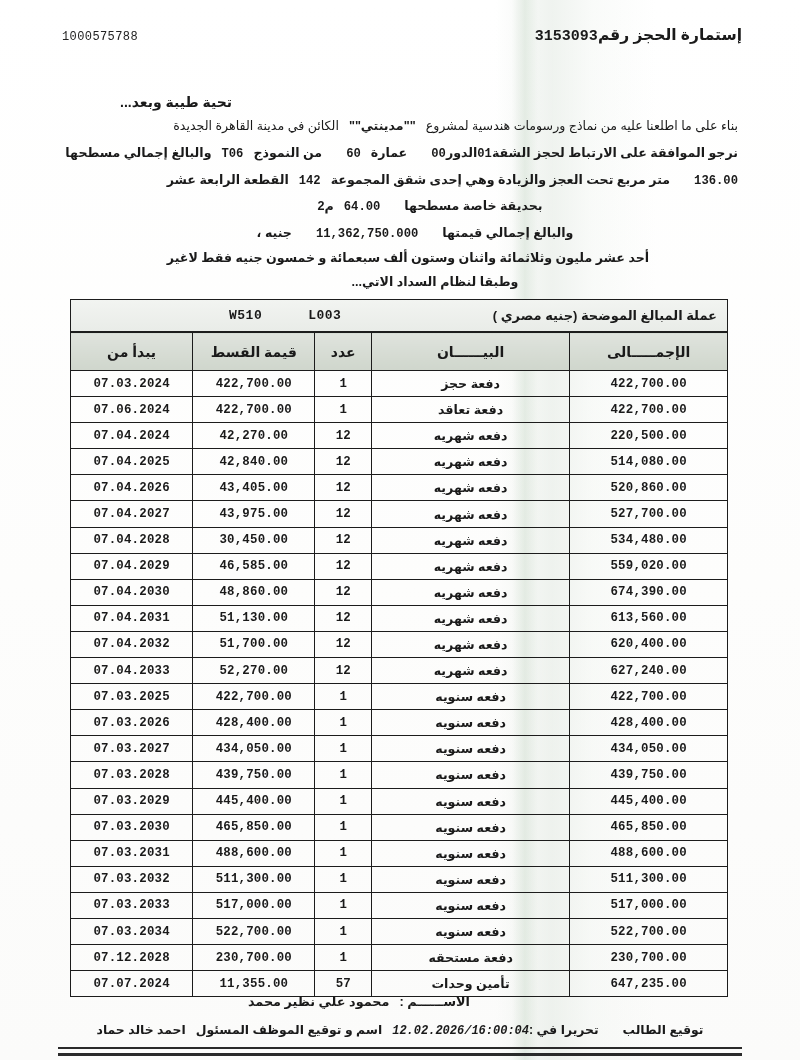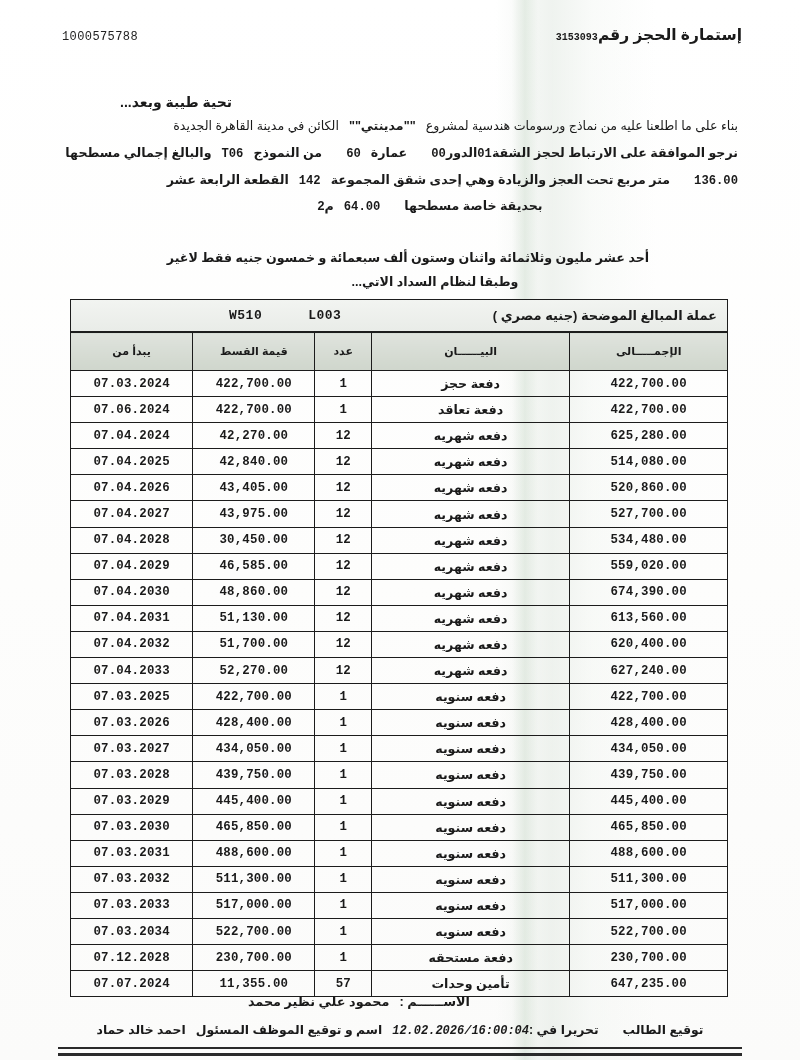--- a/index.html
+++ b/index.html
@@ -52,21 +52,21 @@
     display: flex;
     align-items: baseline;
     padding: 0 58px 0 62px;
   }
   .doc-title {
     font-weight: bold;
     font-size: 15.5px;
     letter-spacing: 0.5px;
     white-space: nowrap;
   }
-  .doc-title .num { font-family: "Liberation Mono", "DejaVu Sans Mono", monospace; font-size: 10px; }
+  .doc-title .num { font-family: "Liberation Mono", "DejaVu Sans Mono", monospace; font-size: 15px; }
   .ref-no {
     margin-right: auto;
     font-family: "Liberation Mono", "DejaVu Sans Mono", monospace;
     font-size: 12px;
     letter-spacing: 0.4px;
     color: #222;
   }
 
   .addressee {
     position: absolute;
@@ -151,21 +151,21 @@
     border: 1.3px solid #1c1c1c;
     height: 26.1px;
     padding: 0 4px;
     text-align: center;
     vertical-align: middle;
     box-sizing: border-box;
   }
   table.sched thead th {
     background: linear-gradient(180deg,#dfe3dd,#cfd6cc);
     font-weight: bold;
-    font-size: 11px;
+    font-size: 14px;
     height: 38px;
     letter-spacing: 0.3px;
   }
   .c-total  { width: 24.0%; }
   .c-desc   { width: 30.2%; }
   .c-count  { width: 8.6%;  }
   .c-inst   { width: 18.6%; }
   .c-start  { width: 18.6%; }
 
   td.num-cell {
@@ -235,20 +235,23 @@
   </div>
 
   <div class="para l3">
     <span class="mono">136.00</span><span class="sp-m"></span><span>متر مربع تحت العجز والزيادة وهي إحدى شقق المجموعة</span><span class="sp-s"></span><span class="mono">142</span><span class="sp-s"></span><span>القطعة الرابعة عشر</span>
   </div>
 
   <div class="para l4">
     <span>بحديقة خاصة مسطحها</span><span class="sp-m"></span><span class="mono">64.00</span><span class="sp-s"></span><span>م2</span>
   </div>
 
+  <div class="para l5">
+    <span>والبالغ إجمالي قيمتها</span><span class="sp-m"></span><span class="mono">11,362,750.000</span><span class="sp-m"></span><span>جنيه ،</span>
+  </div>
 
   <div class="para l7">وطبقا لنظام السداد الاتي...</div>
   <div class="para l6">أحد عشر مليون وثلاثمائة واثنان وستون ألف سبعمائة و خمسون    جنيه فقط لاغير</div>
 
   <div class="curr-bar">
     <span class="curr-label">عملة المبالغ الموضحة (جنيه مصري  )</span>
     <span class="codes">
       <span>L003</span>
       <span>W510</span>
     </span>
@@ -281,21 +284,21 @@
             <td class="num-cell">07.03.2024</td>
           </tr>
           <tr>
             <td class="num-cell">422,700.00</td>
             <td class="desc-cell">دفعة تعاقد</td>
             <td class="cnt-cell">1</td>
             <td class="num-cell">422,700.00</td>
             <td class="num-cell">07.06.2024</td>
           </tr>
           <tr>
-            <td class="num-cell">625,280.00</td>
+            <td class="num-cell">220,500.00</td>
             <td class="desc-cell">دفعه شهريه</td>
             <td class="cnt-cell">12</td>
             <td class="num-cell">42,270.00</td>
             <td class="num-cell">07.04.2024</td>
           </tr>
           <tr>
             <td class="num-cell">514,080.00</td>
             <td class="desc-cell">دفعه شهريه</td>
             <td class="cnt-cell">12</td>
             <td class="num-cell">42,840.00</td>

